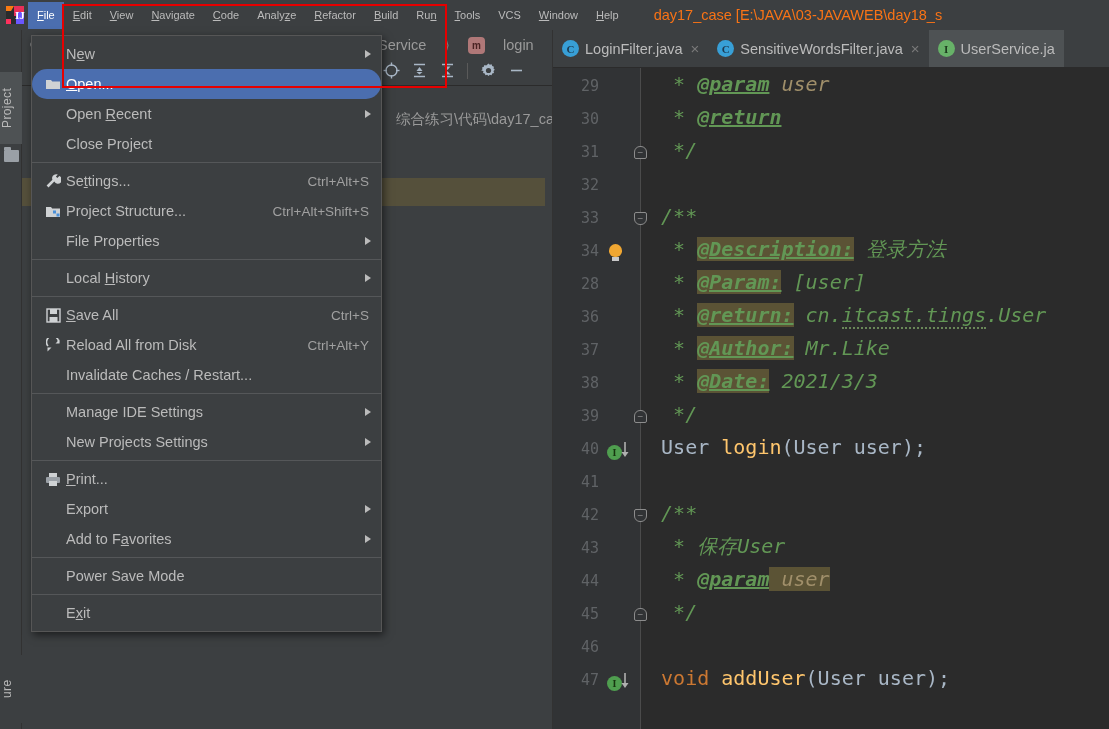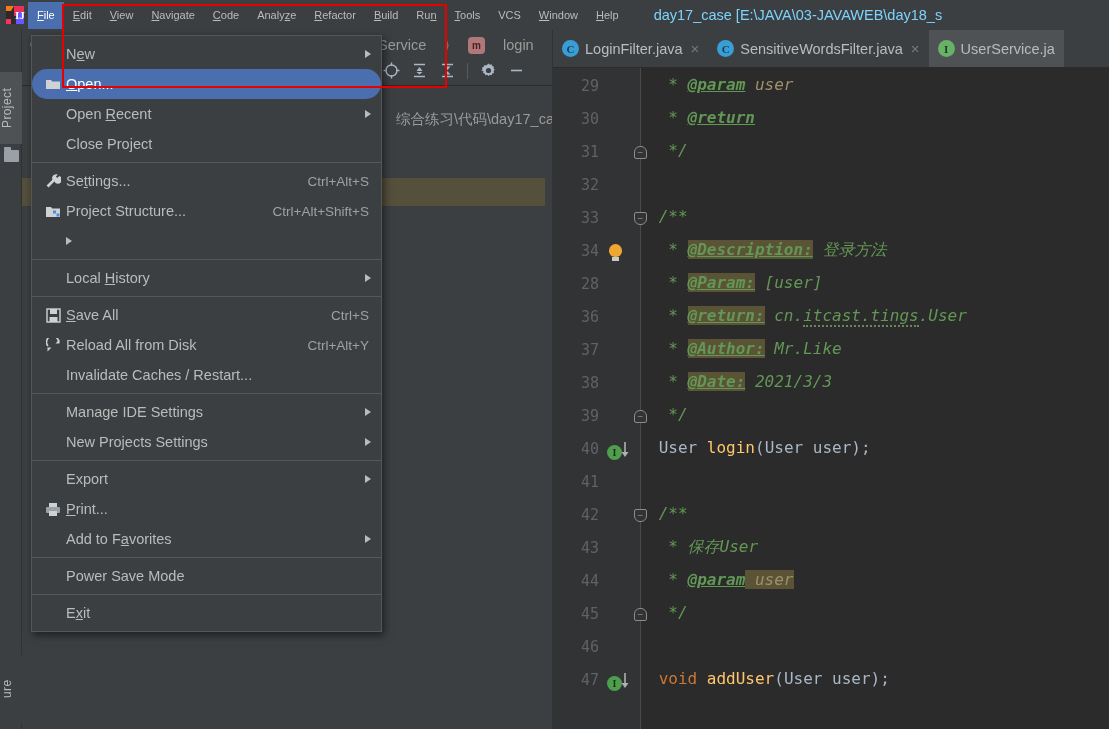--- a/index.html
+++ b/index.html
@@ -17,21 +17,21 @@
     background: #3c3f41; display: flex; align-items: center;
   }
   .ij-logo { width: 26px; height: 26px; margin-left: 2px; position: relative; }
   .menu-item {
     padding: 4px 9px 5px 9px; font-size: 11px; color: #bbbbbb;
     line-height: 18px; white-space: nowrap; cursor: default;
   }
   .menu-item u { text-decoration: underline; }
   .menu-item.active { background: #4b6eaf; color: #ffffff; }
   .window-title {
-    margin-left: 26px; font-size: 14.5px; color: #7dd3fc; white-space: nowrap;
+    margin-left: 26px; font-size: 14.5px; color: #f97316; white-space: nowrap;
     overflow: hidden;
   }
 
   
   .left-strip {
     position: absolute; left: 0; top: 30px; width: 22px; height: 699px;
     background: #3c3f41; border-right: 1px solid #323232;
   }
   .strip-tab {
     position: absolute; left: 0; width: 22px;
@@ -163,21 +163,21 @@
   .impl-ico {
     width: 15px; height: 15px; border-radius: 50%; background: #4f9e4f;
     color: #17340f; font-size: 10px; font-weight: bold;
     display: flex; align-items: center; justify-content: center;
     position: relative; top: 9px; left: 2px;
     font-family: "Liberation Serif", serif;
   }
   .code-lines { position: absolute; left: 96px; top: 0; right: 0; }
   .cl {
     height: 33px; line-height: 33px; white-space: pre;
-    font-family: "DejaVu Sans Mono", monospace; font-size: 16px;
+    font-family: "DejaVu Sans Mono", monospace; font-size: 20px;
   }
   .c-doc { color: #629755; font-style: italic; }
   .c-tag { color: #629755; font-style: italic; font-weight: bold; text-decoration: underline; }
   .c-param { color: #a08f6a; font-style: italic; }
   .c-kw { color: #cc7832; }
   .c-type { color: #a9b7c6; }
   .c-method { color: #ffc66d; }
   .c-plain { color: #a9b7c6; }
   .hl-tag { background: #5b5335; }
   .hl-word { background: #5b5335; }
@@ -353,20 +353,21 @@
               <path d="M1 3h5l1.2 1.5H15V13H1z" fill="#cfd2d4"></path>
               <rect x="8" y="6.5" width="3" height="3" fill="#4a90d9"></rect>
               <rect x="11.5" y="9.5" width="3" height="3" fill="#4a90d9"></rect>
             </svg>
           </span>
           <span class="mlabel">Project Structure...</span>
           <span class="mshort">Ctrl+Alt+Shift+S</span>
         </div>
         <div class="mrow">
           <span class="mico"></span>
+          <span class="mlabel">File Properties</span>
           <span class="marrow"></span>
         </div>
         <div class="msep"></div>
         <div class="mrow">
           <span class="mico"></span>
           <span class="mlabel">Local <u>H</u>istory</span>
           <span class="marrow"></span>
         </div>
         <div class="msep"></div>
         <div class="mrow">
@@ -401,33 +402,33 @@
           <span class="mlabel">Manage IDE Settings</span>
           <span class="marrow"></span>
         </div>
         <div class="mrow">
           <span class="mico"></span>
           <span class="mlabel">New Projects Settings</span>
           <span class="marrow"></span>
         </div>
         <div class="msep"></div>
         <div class="mrow">
-          <span class="mico"></span>
-          <span class="mlabel">Export</span>
-          <span class="marrow"></span>
-        </div>
-        <div class="mrow">
           <span class="mico">
             <svg width="16" height="15" viewBox="0 0 16 15">
               <rect x="4" y="1" width="8" height="4" fill="#cfd2d4"></rect>
               <rect x="1" y="5" width="14" height="6" rx="1" fill="#9aa0a6"></rect>
               <rect x="4" y="9" width="8" height="5" fill="#cfd2d4"></rect>
             </svg>
           </span>
           <span class="mlabel"><u>P</u>rint...</span>
+        </div>
+        <div class="mrow">
+          <span class="mico"></span>
+          <span class="mlabel">Export</span>
+          <span class="marrow"></span>
         </div>
         <div class="mrow">
           <span class="mico"></span>
           <span class="mlabel">Add to F<u>a</u>vorites</span>
           <span class="marrow"></span>
         </div>
         <div class="msep"></div>
         <div class="mrow">
           <span class="mico"></span>
           <span class="mlabel">Power Save Mode</span>

